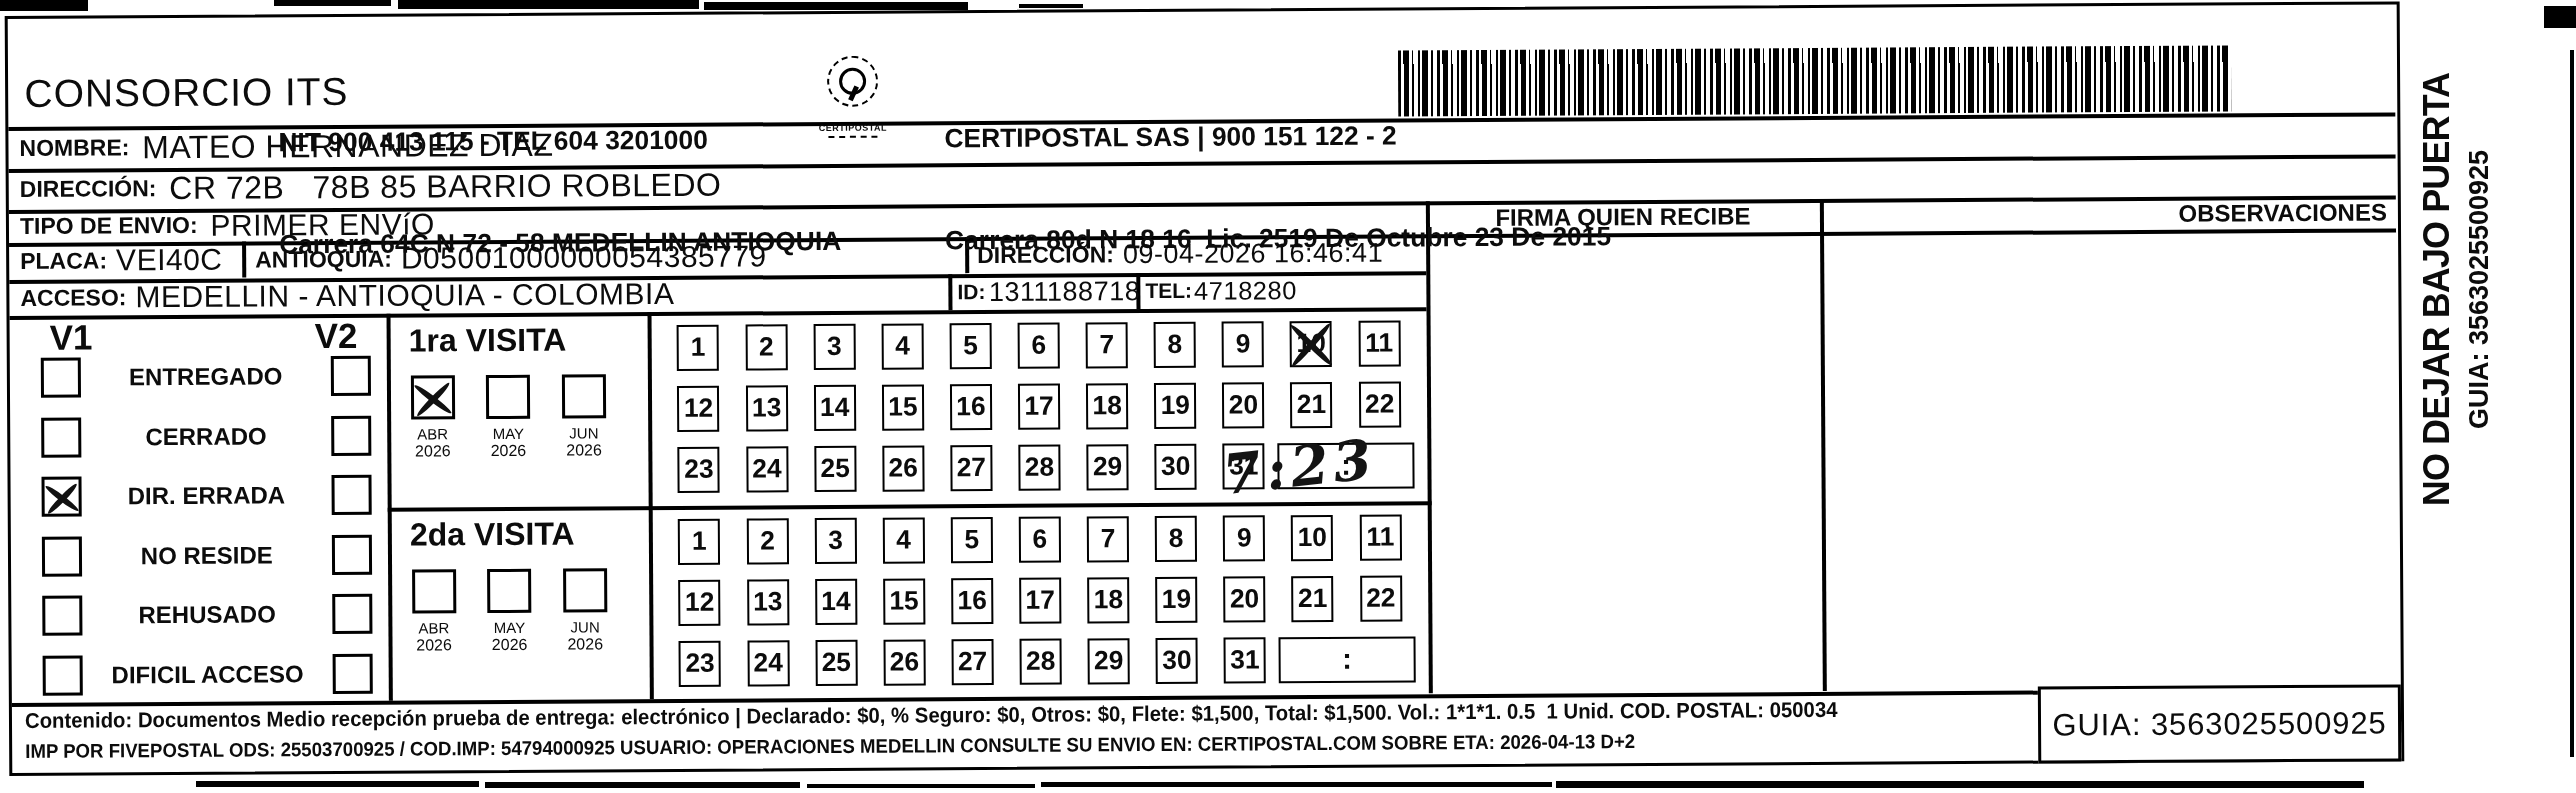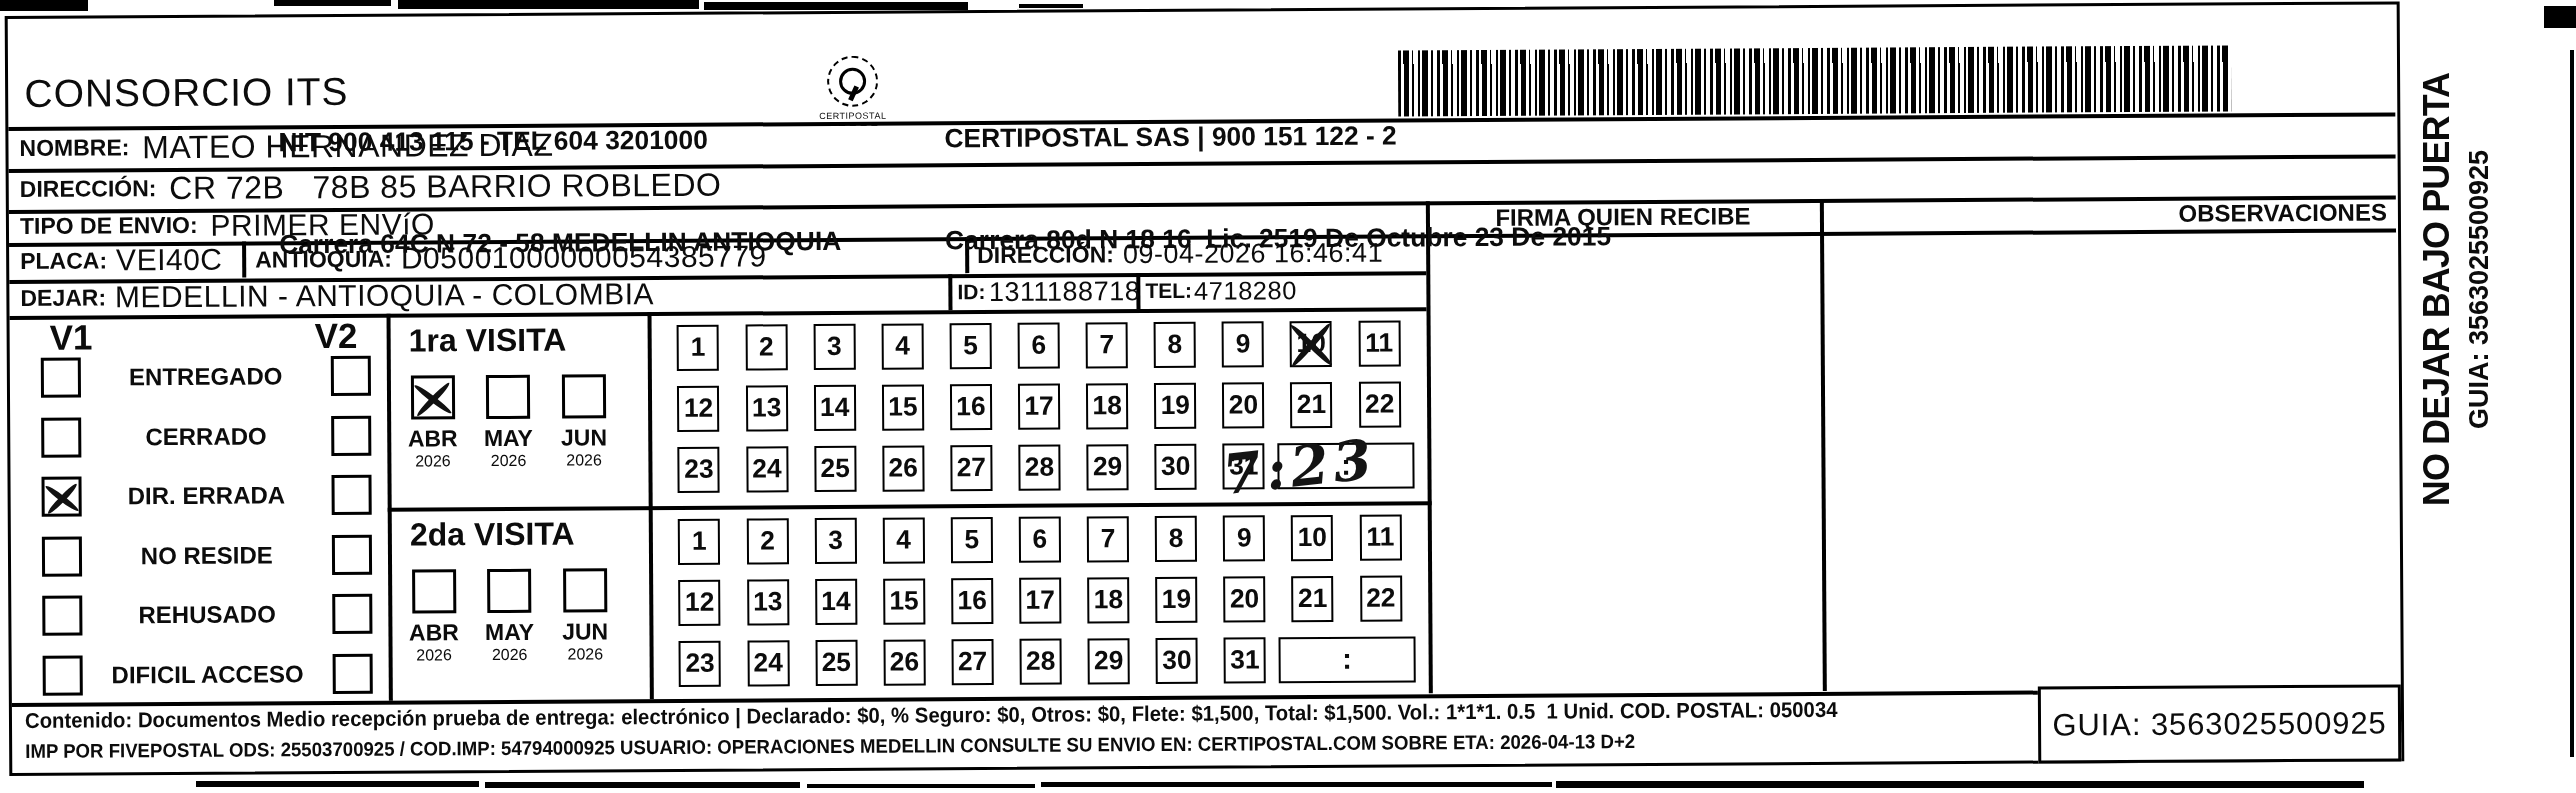--- a/index.html
+++ b/index.html
@@ -15,21 +15,21 @@
 
   
   .company{position:absolute;left:16.4px;top:53px;font-size:39px;font-weight:400;letter-spacing:0.9px}
   .hdr-block{position:absolute;font-size:26.4px;font-weight:700;line-height:34px;white-space:pre}
   .hdr-nit{left:270px;top:40px}
   .hdr-certi{left:936px;top:40px}
   .logo{position:absolute;left:806px;top:42px;width:77px;display:flex;flex-direction:column;align-items:center}
   .logo-ring{width:51px;height:51px;border:2.7px dashed #000;border-radius:50%;display:flex;align-items:center;justify-content:center}
   .logo-inner{width:27px;height:27px;border:3.6px solid #000;border-radius:50%;position:relative}
   .logo-inner::after{content:"";position:absolute;left:9px;top:14.6px;width:4.6px;height:14.6px;background:#000;transform:rotate(25deg)}
-  .logo-label{font-size:9px;font-weight:400;letter-spacing:0.5px;margin-top:4px}
+  .logo-label{font-size:9px;font-weight:700;letter-spacing:0.5px;margin-top:16px}
   .logo-squiggle{width:49px;border-top:2.7px dashed #000;margin-top:2.7px}
   .barcode{position:absolute;left:1390px;top:40px;width:833px;height:66px;
      background:repeating-linear-gradient(90deg,#000 0 2.7px,#fff 2.7px 5.5px,#000 5.5px 11px,#fff 11px 13.7px,#000 13.7px 15.5px,#fff 15.5px 20px,#000 20px 22px,#fff 22px 24px,#000 24px 30px,#fff 30px 33px,#000 33px 35px,#fff 35px 39px)}
 
   
   .row{position:absolute;display:flex;align-items:center;gap:12.8px}
   .lbl{font-weight:700;font-size:23px;white-space:pre}
   .val{font-weight:400;font-size:32px;white-space:pre;letter-spacing:0.5px}
   .row-nombre{left:0;top:108px;height:43px;width:2387px;padding-left:11px}
   .row-dir{left:0;top:150px;height:41px;width:2387px;padding-left:11px}
@@ -68,21 +68,21 @@
     background:#111;border-radius:60% 40%/75% 45%}
   .hand-x-big::before{transform:rotate(46deg)}
   .hand-x-big::after{transform:rotate(-47deg)}
 
   
   .visit{position:absolute;left:377px;width:262px;height:193px}
   .visit-first{top:297px}.visit-second{top:491px}
   .visit-title{position:absolute;left:22px;top:9px;font-weight:700;font-size:32px}
   .visit-months{position:absolute;left:20px;top:62px;display:flex;gap:24.6px}
   .month-col{display:flex;flex-direction:column;align-items:center;width:51px}
-  .month-label{font-weight:700;font-size:23px;margin-top:6.4px}
+  .month-label{font-weight:400;font-size:15px;margin-top:6.4px}
   .month-year{font-weight:400;font-size:16px}
 
   
   .cal{position:absolute;left:638px;width:782px;height:193px;display:grid;
        grid-template-columns:repeat(11,1fr);row-gap:12px;justify-items:center;align-items:center;
        padding:11px 16.4px}
   .cal-first{top:297px}.cal-second{top:491px}
   .day{position:relative;width:42px;height:46px;border:2.7px solid #000;display:flex;align-items:center;
        justify-content:center;font-weight:700;font-size:26.4px;background:#fff}
   .timebox{grid-column:span 2;width:100%;font-size:29px}
@@ -180,21 +180,21 @@
         <span class="val s33">D05001000000054385779</span>
       </span>
       <span class="pair" style="left:968px">
         <span class="lbl">DIRECCIÓN:</span>
         <span class="val s30">09-04-2026 16:46:41</span>
       </span>
     </div>
 
     <div class="row row-ciudad">
       <span class="pair" style="left:11px">
-        <span class="lbl">DEJAR:</span>
+        <span class="lbl">ACCESO:</span>
         <span class="val s33">MEDELLIN - ANTIOQUIA - COLOMBIA</span>
       </span>
       <span class="pair" style="left:948px;gap:3.6px">
         <span class="lbl lbl-sm">ID:</span>
         <span class="val s30">1311188718</span>
       </span>
       <span class="pair" style="left:1136px;gap:2px">
         <span class="lbl lbl-sm">TEL:</span>
         <span class="val s28">4718280</span>
       </span>

